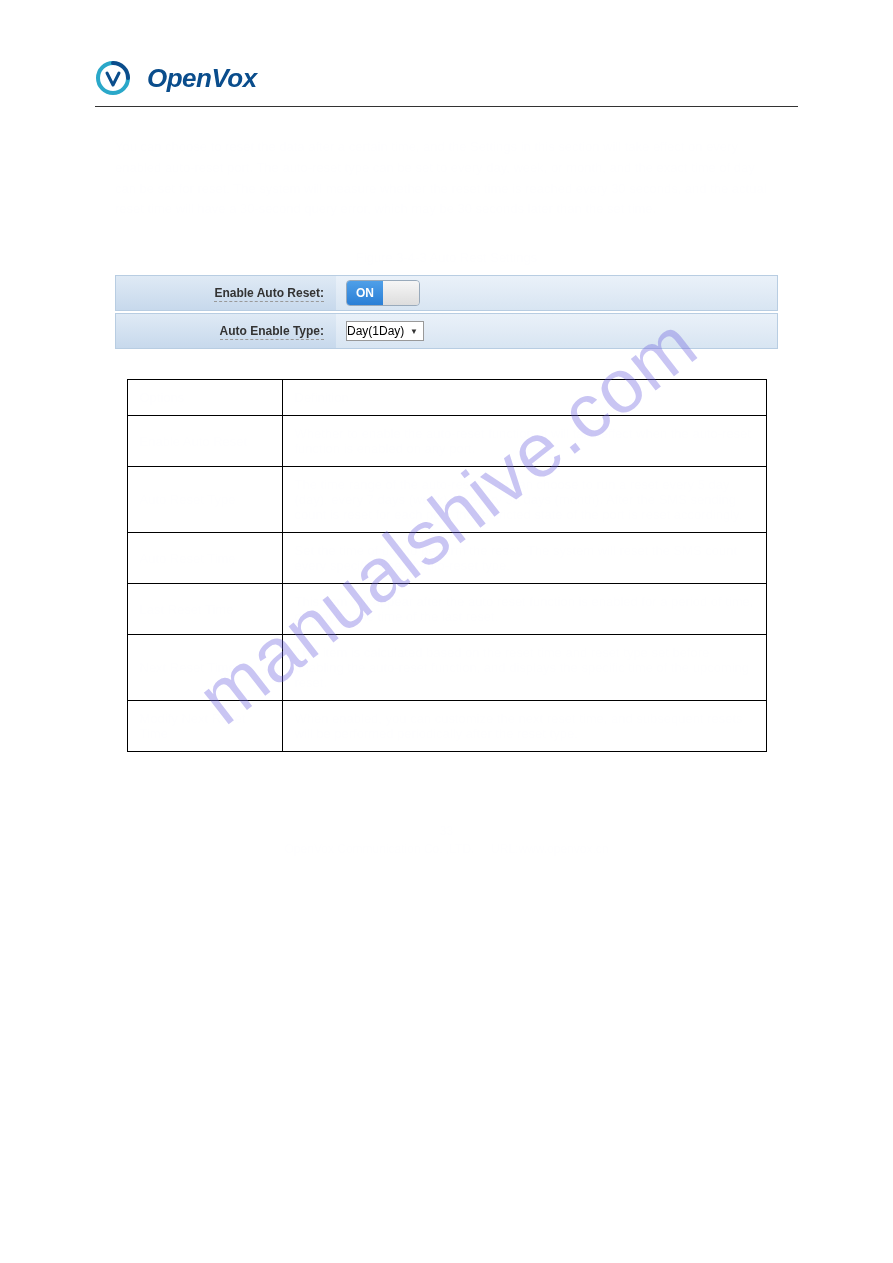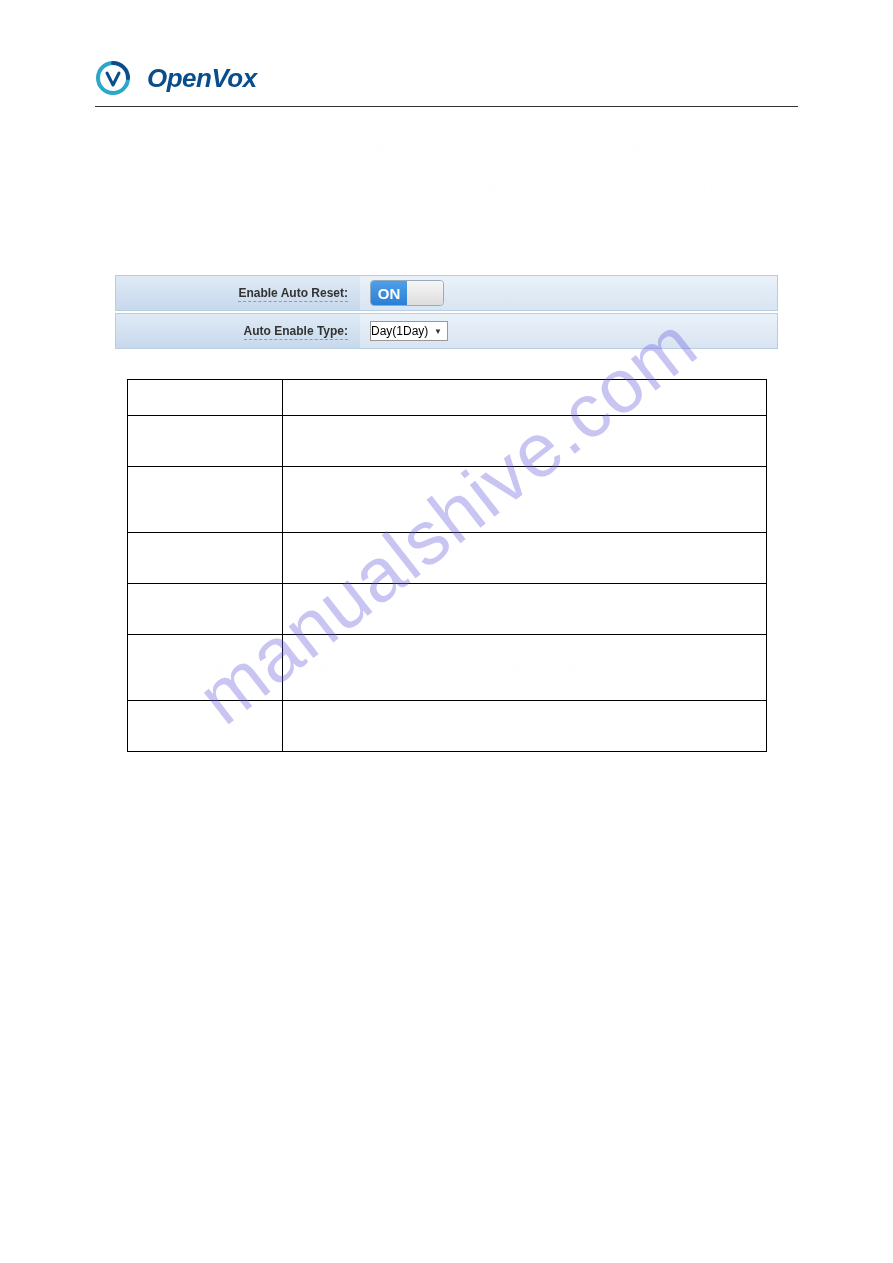--- a/index.html
+++ b/index.html
@@ -64,21 +64,21 @@
   }
   .settings-row {
     display: flex;
     align-items: center;
     background: linear-gradient(#dfeaf5, #c7d9ec);
     border: 1px solid #b8cde2;
     margin-bottom: 2px;
     height: 36px;
   }
   .settings-label-cell {
-    width: 244px;
+    width: 220px;
     text-align: right;
     padding-right: 12px;
     font-size: 12px;
     font-weight: 700;
     color: #333;
   }
   .settings-label-cell span {
     border-bottom: 1px dashed #999;
     padding-bottom: 1px;
   }
@@ -96,21 +96,21 @@
     border-radius: 4px;
     border: 1px solid #9ab;
     display: flex;
     overflow: hidden;
     box-shadow: inset 0 1px 2px rgba(0,0,0,0.15);
   }
   .toggle-on {
     width: 50%;
     background: linear-gradient(#4f9fe8, #2a7fd6);
     color: #fff;
-    font-size: 15px;
+    font-size: 12px;
     font-weight: 700;
     display: flex;
     align-items: center;
     justify-content: center;
   }
   .toggle-off {
     width: 50%;
     background: linear-gradient(#f6f6f6, #ddd);
   }
   .sel {

